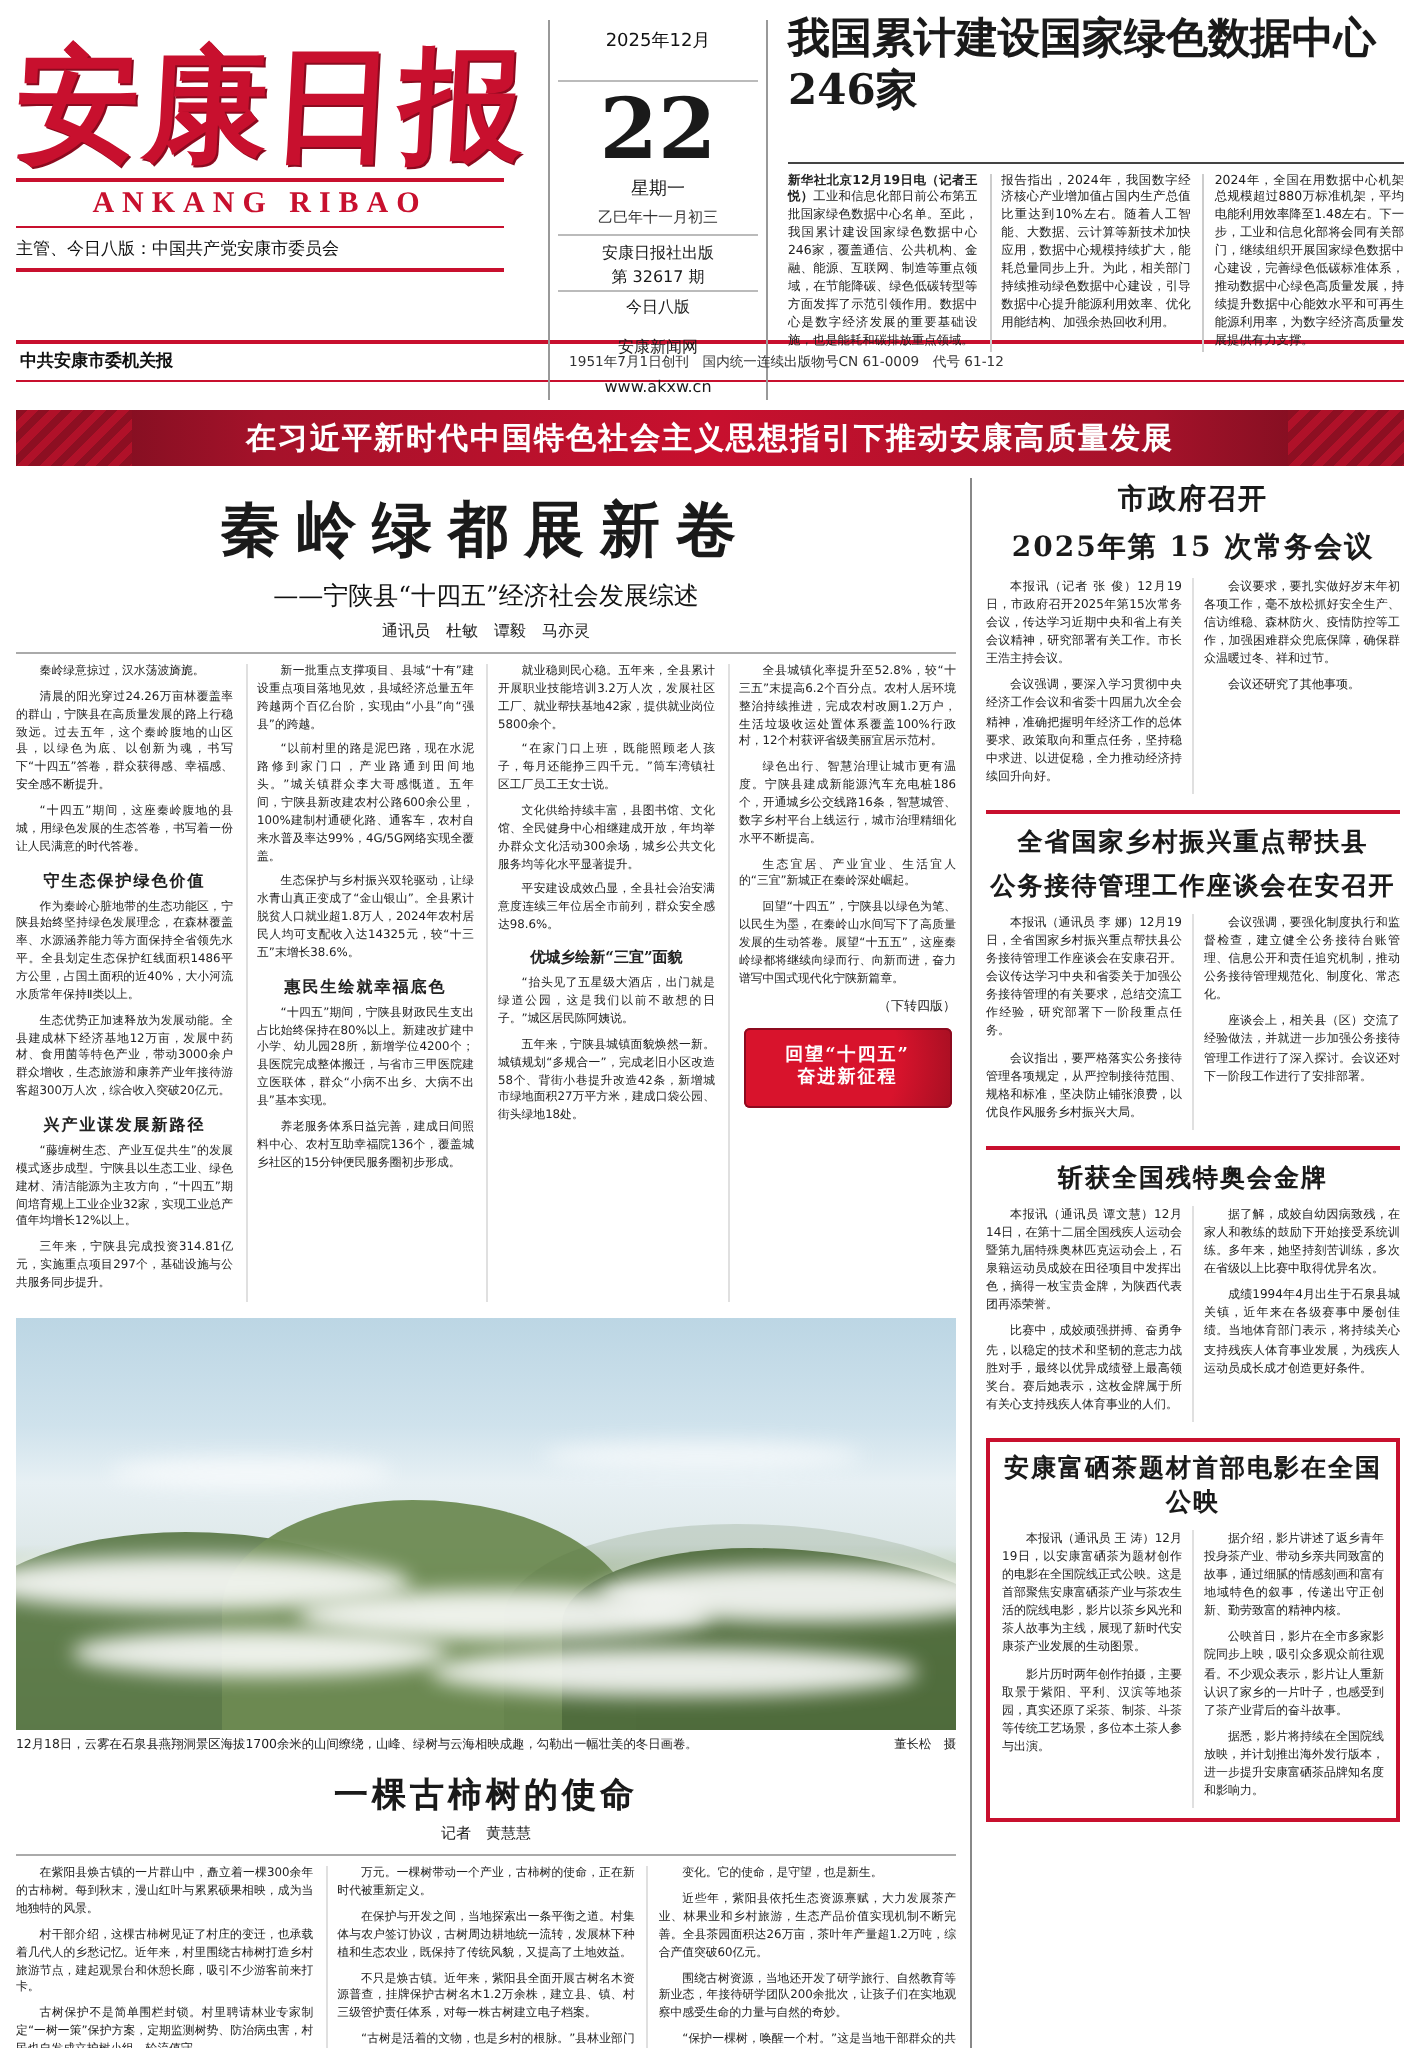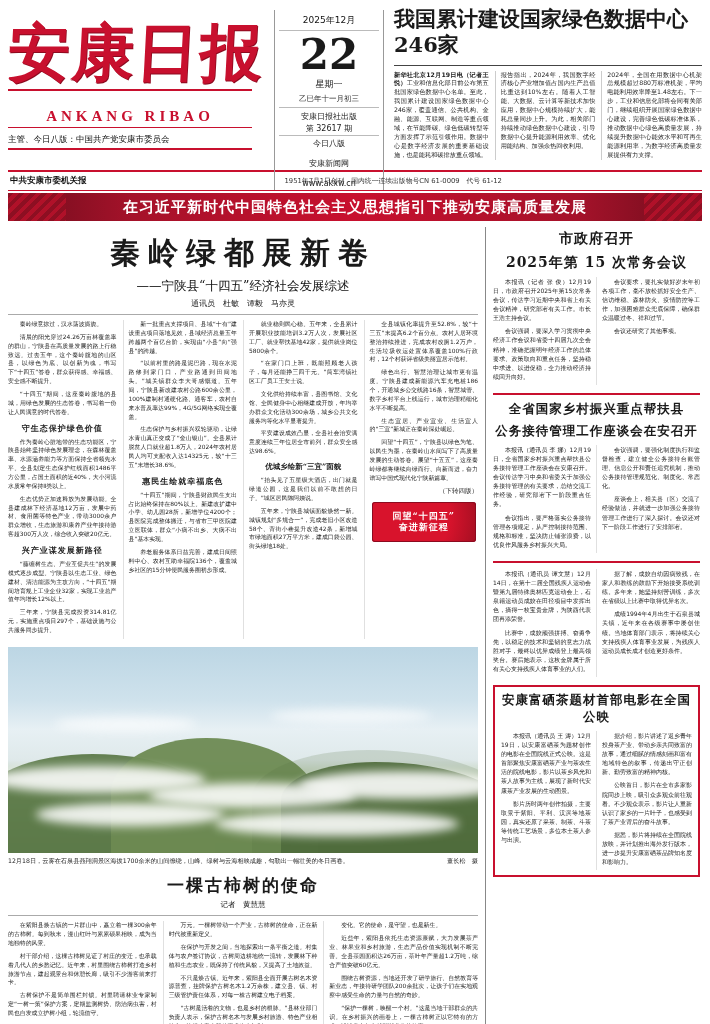--- a/index.html
+++ b/index.html
@@ -30,69 +30,69 @@
   }
   .logo-pinyin {
     font-family:"Liberation Serif", serif;
     color:#c8102e;
     font-weight:700;
     font-size:15px;
     letter-spacing:4px;
     margin-top:4px;
     border-top:2px solid #c8102e;
     border-bottom:1px solid #c8102e;
-    padding:17px 0 2px 0;
+    padding:3px 0 2px 0;
     text-align:center;
     width:244px;
   }
   .logo-sub {
     font-size:8.5px; color:#111; margin-top:5px; line-height:1.5;
     width:244px;
   }
   .logo-redline { width:244px; height:2px; background:#c8102e; margin-top:2px; }
 
   .mh-date {
     width:110px; border-left:1px solid #999; border-right:1px solid #999;
     margin:4px 6px 0 4px; padding:4px 4px 0 4px; text-align:center;
   }
-  .mh-date .d-top { font-size:9px; color:#111; border-bottom:1px solid #bbb; padding-bottom:3px;}
+  .mh-date .d-top { font-size:9px; color:#111; border-bottom:1px solid #bbb; padding-bottom:13px;}
   .mh-date .d-num { font-size:42px; font-weight:700; font-family:"DejaVu Serif",serif; line-height:1.05; margin:2px 0 0 0;}
   .mh-date .d-week { font-size:9px; margin-top:1px;}
   .mh-date .d-lunar { font-size:7.5px; color:#333; margin-top:2px; line-height:1.5;}
   .mh-date .d-line { border-top:1px solid #bbb; margin:3px 0; }
   .mh-date .d-org { font-size:8px; line-height:1.5;}
   .mh-date .d-issue { font-size:8px; line-height:1.5;}
   .mh-date .d-pages { font-size:8px; line-height:1.5; border-top:1px solid #bbb; padding-top:2px;}
   .mh-date .d-site { font-size:8px; margin-top:8px; line-height:1.5;}
 
   .mh-news { flex:1; padding-left:4px; }
   .mh-head {
     font-family:"DejaVu Serif", serif;
     font-weight:700; font-size:21px; line-height:1.25;
     letter-spacing:0px;
-    padding-bottom:6px;
+    padding-bottom:22px;
     border-bottom:1px solid #444;
   }
   .mh-cols { display:flex; gap:6px; margin-top:5px; }
   .mh-col { flex:1; font-size:6.2px; line-height:1.45; text-align:justify; color:#222; }
   .mh-col .lead { font-weight:700; }
   .mh-col.rule { border-left:1px solid #ccc; padding-left:5px; }
 
   
   .licbar {
     border-top:2px solid #c8102e; border-bottom:1px solid #c8102e;
     margin-top:4px; padding:3px 2px; display:flex; align-items:center;
     font-size:7.5px; color:#111;
   }
   .licbar .lb-left { font-weight:700; font-size:8.5px; }
   .licbar .lb-mid { flex:1; text-align:center; color:#333; font-size:6.8px; }
 
   
   .banner {
-    margin-top:2px; height:28px; position:relative;
+    margin-top:14px; height:28px; position:relative;
     background:linear-gradient(90deg,#6e0d1c 0%, #a5122a 18%, #c8102e 50%, #a5122a 82%, #6e0d1c 100%);
     display:flex; align-items:center; justify-content:center;
   }
   .banner:before, .banner:after{
     content:""; position:absolute; top:0; bottom:0; width:58px;
     background:repeating-linear-gradient(135deg,#8d0f22 0 4px,#b01129 4px 8px);
   }
   .banner:before{ left:0; } .banner:after{ right:0; }
   .banner span {
     position:relative; z-index:2; color:#fff; font-weight:700;
@@ -369,20 +369,21 @@
           <div class="rc r-body">
             <p>会议强调，要强化制度执行和监督检查，建立健全公务接待台账管理、信息公开和责任追究机制，推动公务接待管理规范化、制度化、常态化。</p>
             <p>座谈会上，相关县（区）交流了经验做法，并就进一步加强公务接待管理工作进行了深入探讨。会议还对下一阶段工作进行了安排部署。</p>
           </div>
         </div>
       </div>
 
       <div class="r-sep"></div>
 
       <div>
+        <div class="r-title sm">斩获全国残特奥会金牌</div>
         <div class="r-cols2">
           <div class="rc r-body">
             <p>本报讯（通讯员 谭文慧）12月14日，在第十二届全国残疾人运动会暨第九届特殊奥林匹克运动会上，石泉籍运动员成姣在田径项目中发挥出色，摘得一枚宝贵金牌，为陕西代表团再添荣誉。</p>
             <p>比赛中，成姣顽强拼搏、奋勇争先，以稳定的技术和坚韧的意志力战胜对手，最终以优异成绩登上最高领奖台。赛后她表示，这枚金牌属于所有关心支持残疾人体育事业的人们。</p>
           </div>
           <div class="rc r-body">
             <p>据了解，成姣自幼因病致残，在家人和教练的鼓励下开始接受系统训练。多年来，她坚持刻苦训练，多次在省级以上比赛中取得优异名次。</p>
             <p>成绩1994年4月出生于石泉县城关镇，近年来在各级赛事中屡创佳绩。当地体育部门表示，将持续关心支持残疾人体育事业发展，为残疾人运动员成长成才创造更好条件。</p>
           </div>
         </div>

